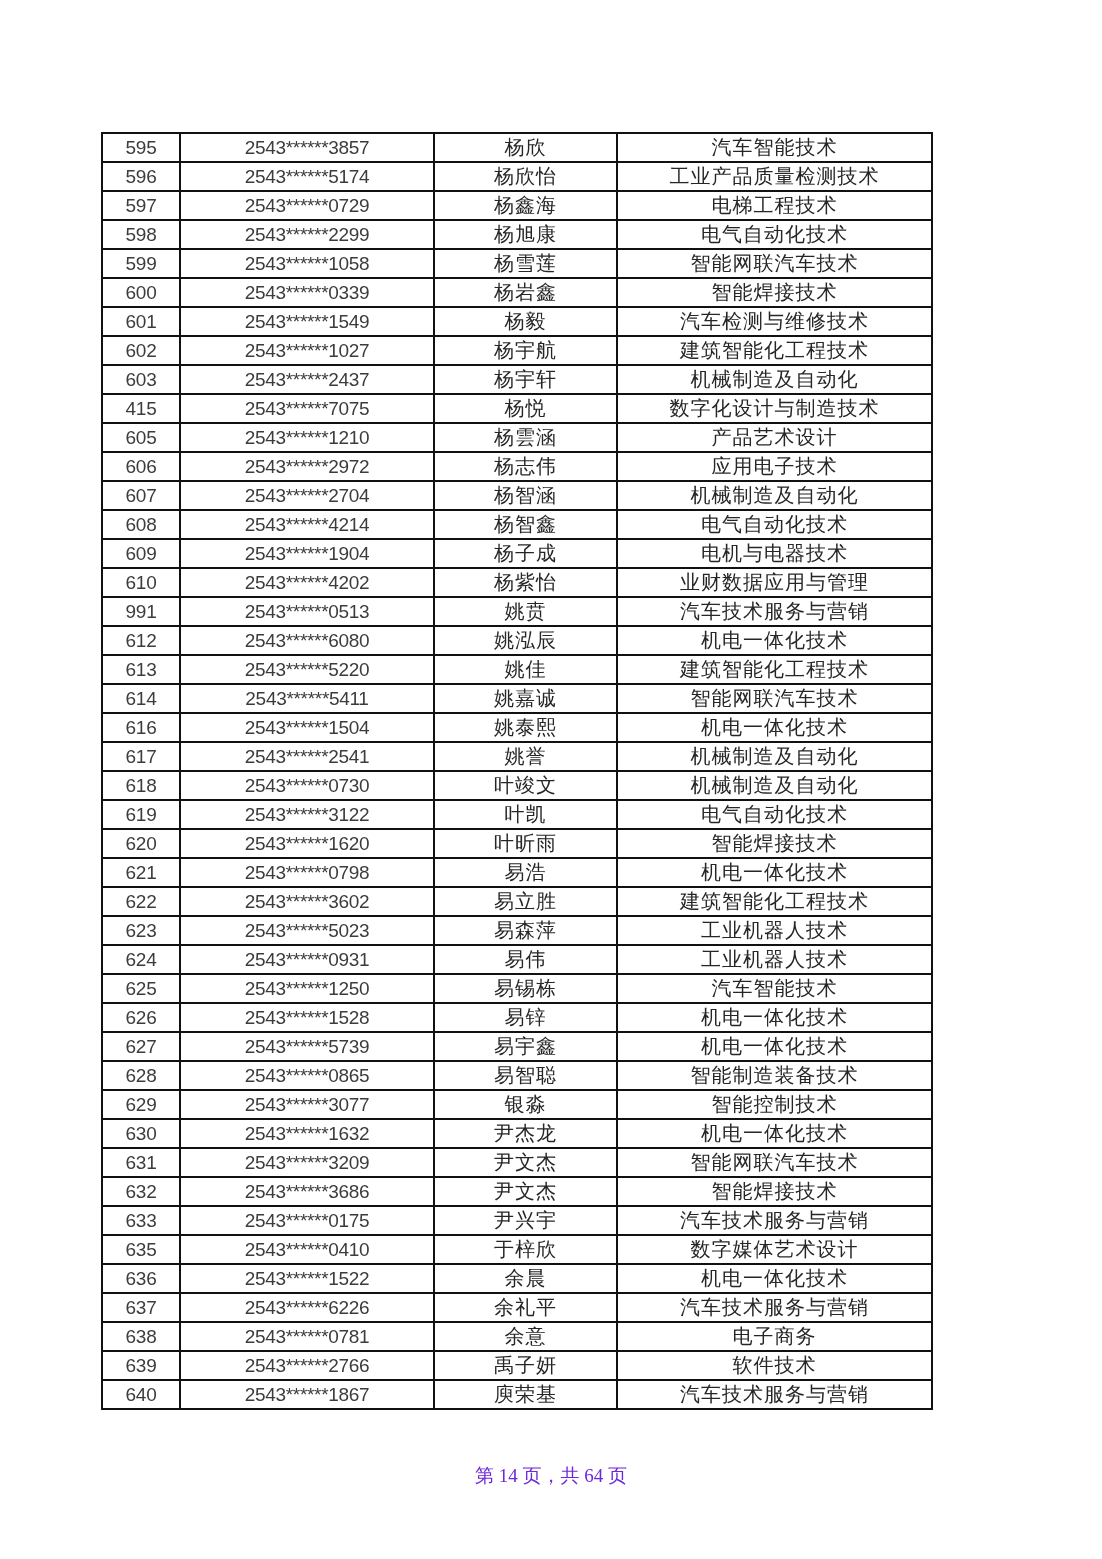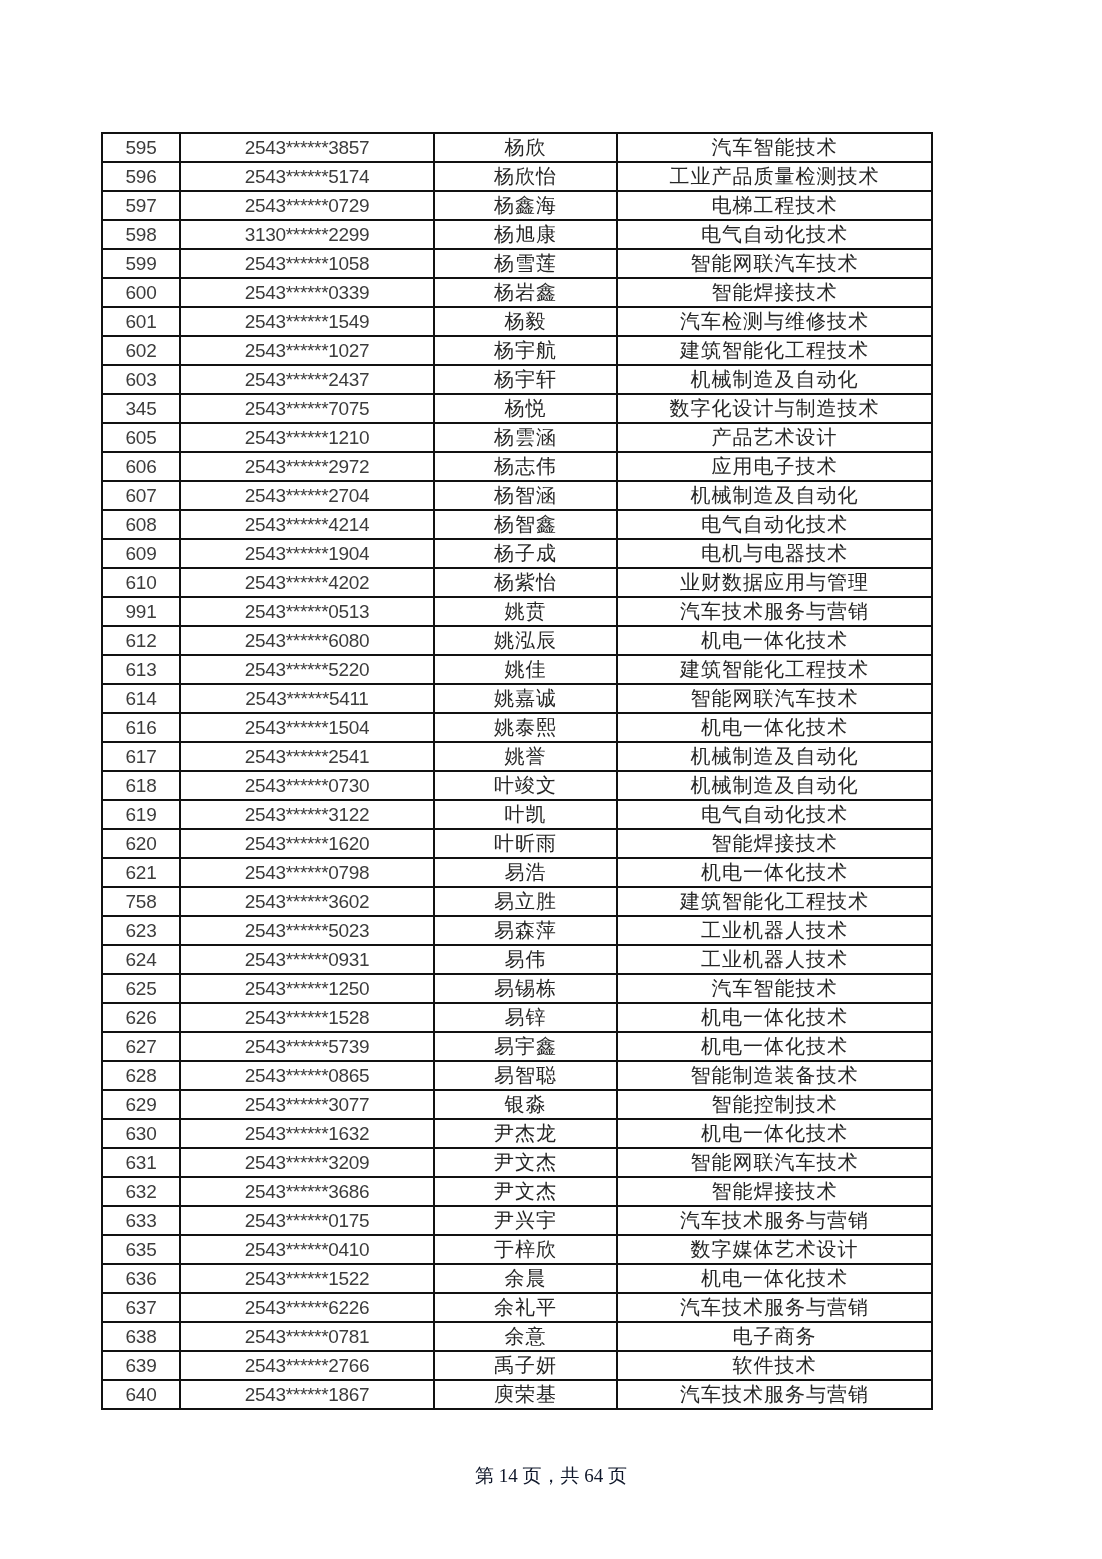--- a/index.html
+++ b/index.html
@@ -46,21 +46,21 @@
   }
   .footer {
     position: absolute;
     top: 1462px;
     left: 0;
     width: 100%;
     text-align: center;
     font-family: "Liberation Serif", "DejaVu Serif", serif;
     font-size: 19px;
     line-height: 28px;
-    color: #0f172a;
+    color: #6d28d9;
   }
 </style>
 </head>
 <body>
 
 <div class="page">
 
   <table class="roster">
     <colgroup>
       <col style="width:78px">
@@ -85,21 +85,21 @@
 
   <tr>
     <td class="col-no">597</td>
     <td class="col-id">2543******0729</td>
     <td class="col-name">杨鑫海</td>
     <td class="col-major">电梯工程技术</td>
   </tr>
 
   <tr>
     <td class="col-no">598</td>
-    <td class="col-id">3130******2299</td>
+    <td class="col-id">2543******2299</td>
     <td class="col-name">杨旭康</td>
     <td class="col-major">电气自动化技术</td>
   </tr>
 
   <tr>
     <td class="col-no">599</td>
     <td class="col-id">2543******1058</td>
     <td class="col-name">杨雪莲</td>
     <td class="col-major">智能网联汽车技术</td>
   </tr>
@@ -126,21 +126,21 @@
   </tr>
 
   <tr>
     <td class="col-no">603</td>
     <td class="col-id">2543******2437</td>
     <td class="col-name">杨宇轩</td>
     <td class="col-major">机械制造及自动化</td>
   </tr>
 
   <tr>
-    <td class="col-no">345</td>
+    <td class="col-no">415</td>
     <td class="col-id">2543******7075</td>
     <td class="col-name">杨悦</td>
     <td class="col-major">数字化设计与制造技术</td>
   </tr>
 
   <tr>
     <td class="col-no">605</td>
     <td class="col-id">2543******1210</td>
     <td class="col-name">杨雲涵</td>
     <td class="col-major">产品艺术设计</td>
@@ -246,21 +246,21 @@
   </tr>
 
   <tr>
     <td class="col-no">621</td>
     <td class="col-id">2543******0798</td>
     <td class="col-name">易浩</td>
     <td class="col-major">机电一体化技术</td>
   </tr>
 
   <tr>
-    <td class="col-no">758</td>
+    <td class="col-no">622</td>
     <td class="col-id">2543******3602</td>
     <td class="col-name">易立胜</td>
     <td class="col-major">建筑智能化工程技术</td>
   </tr>
 
   <tr>
     <td class="col-no">623</td>
     <td class="col-id">2543******5023</td>
     <td class="col-name">易森萍</td>
     <td class="col-major">工业机器人技术</td>

